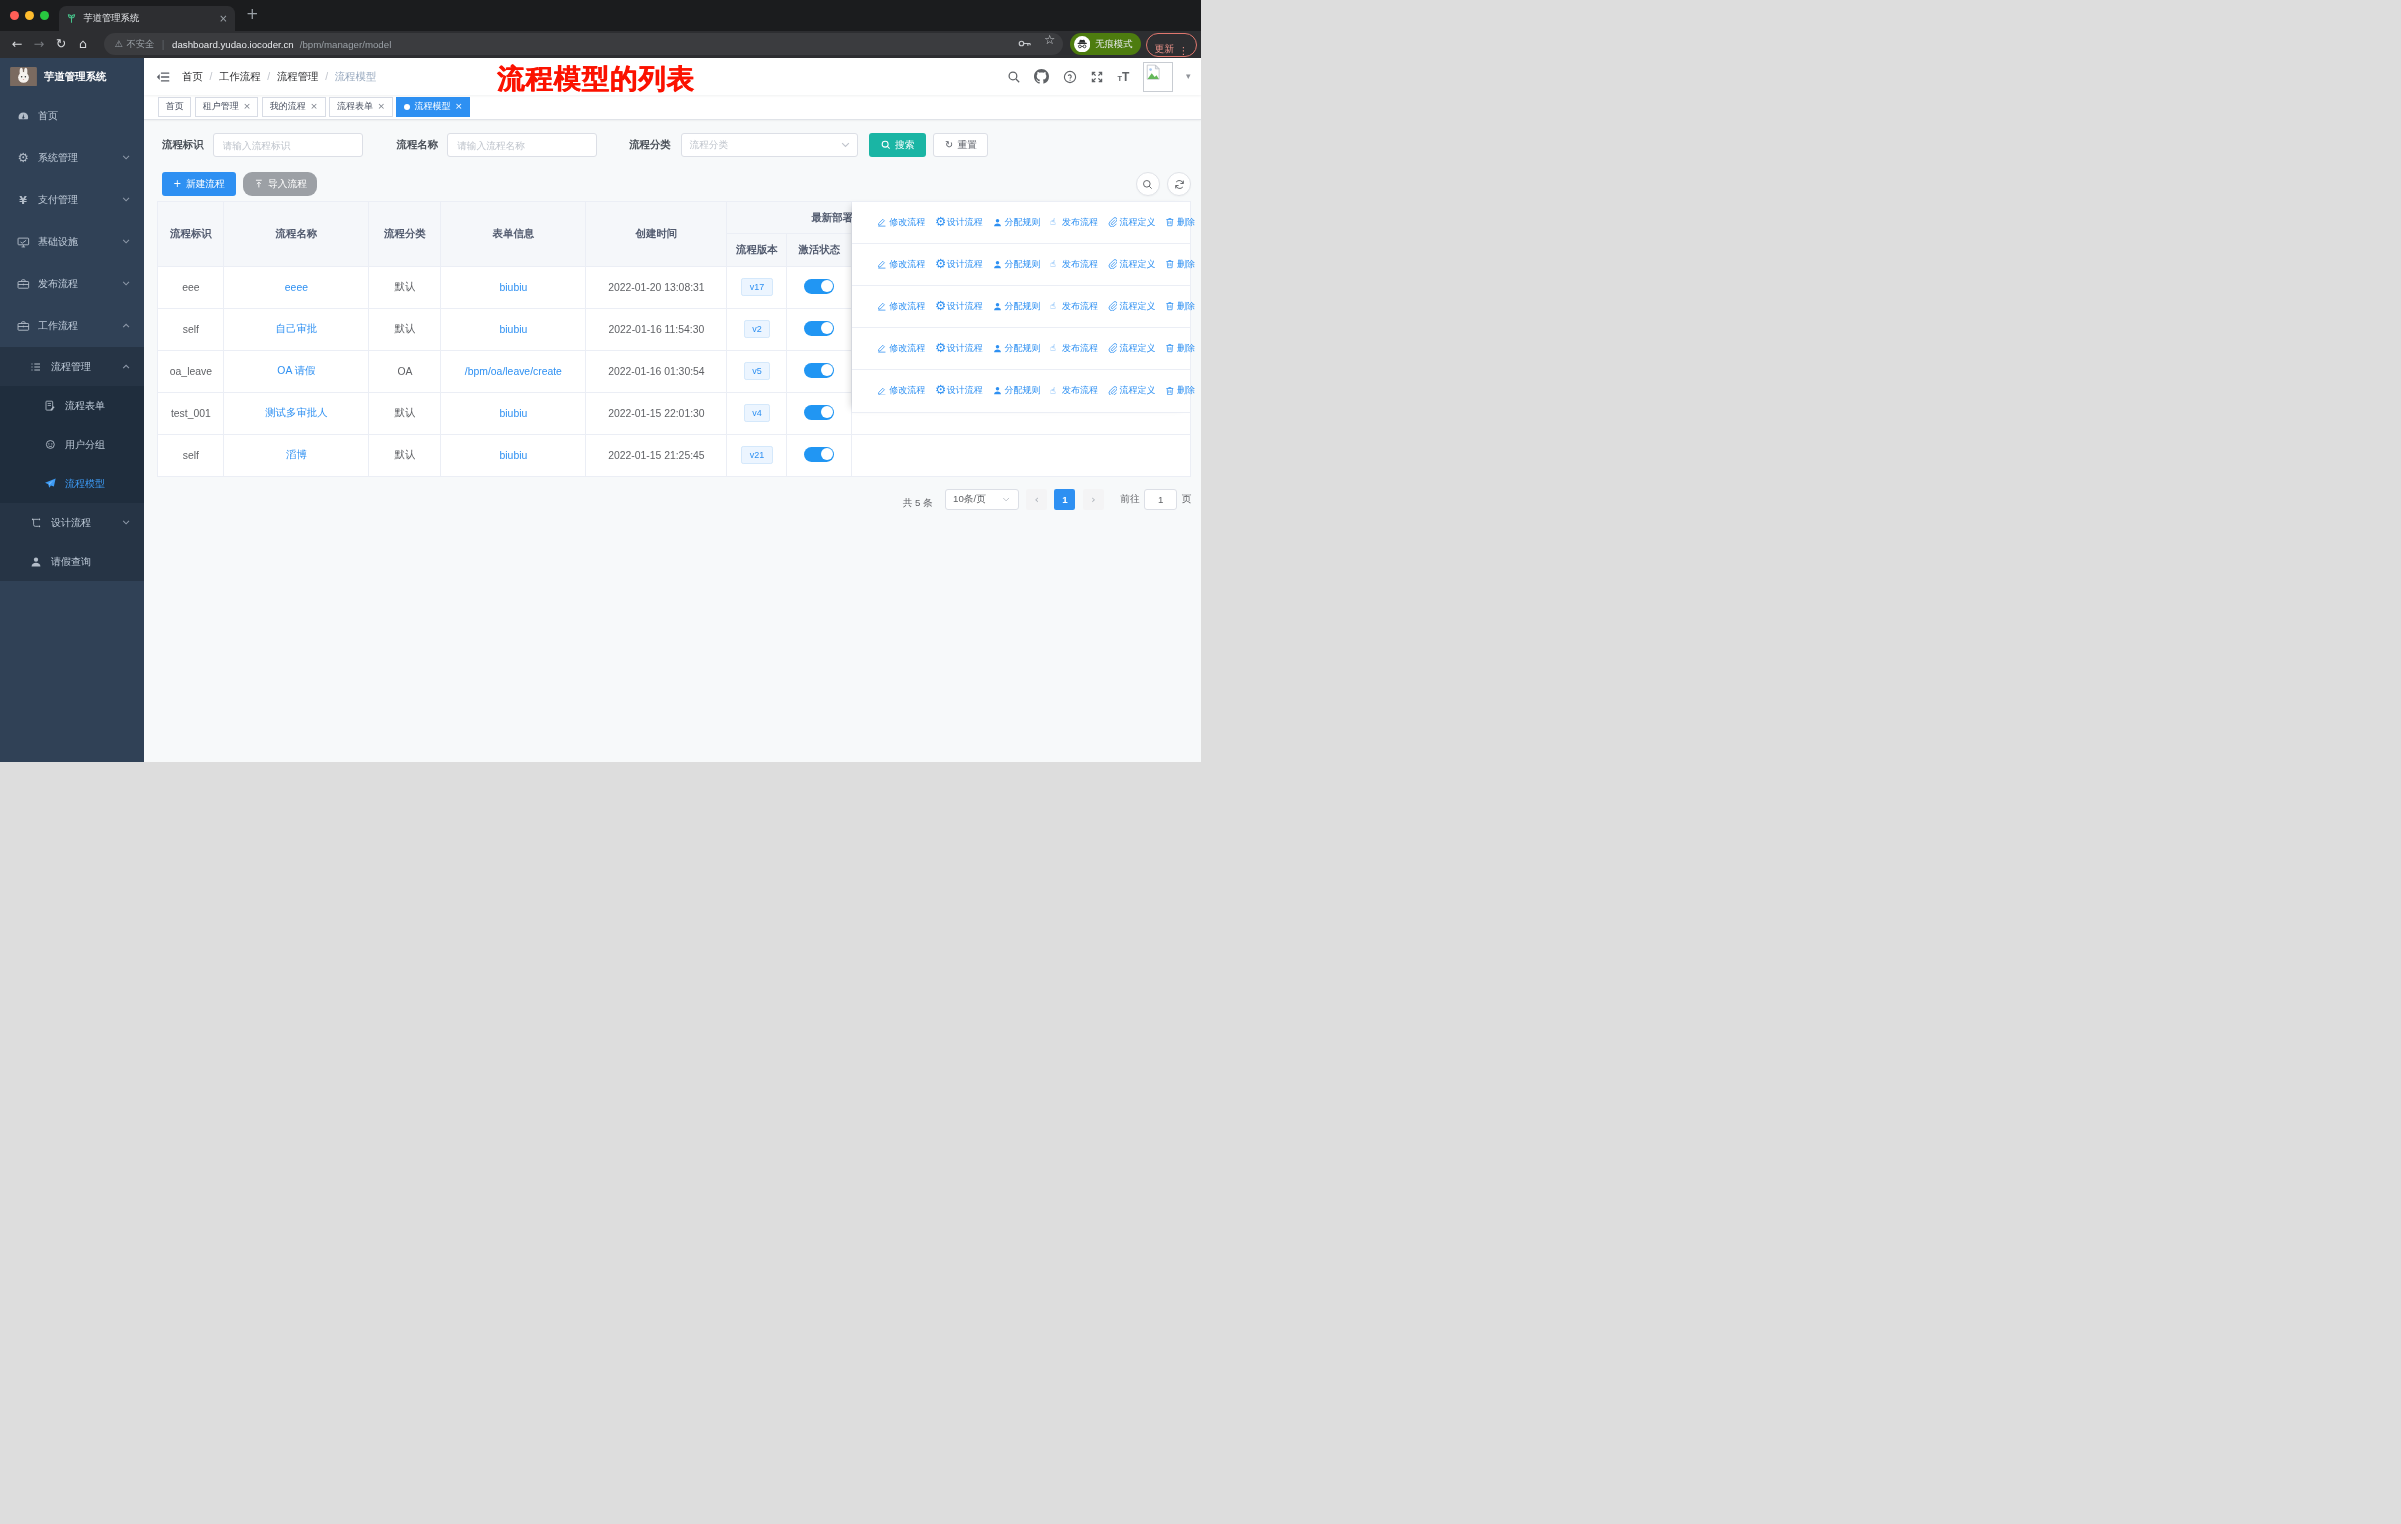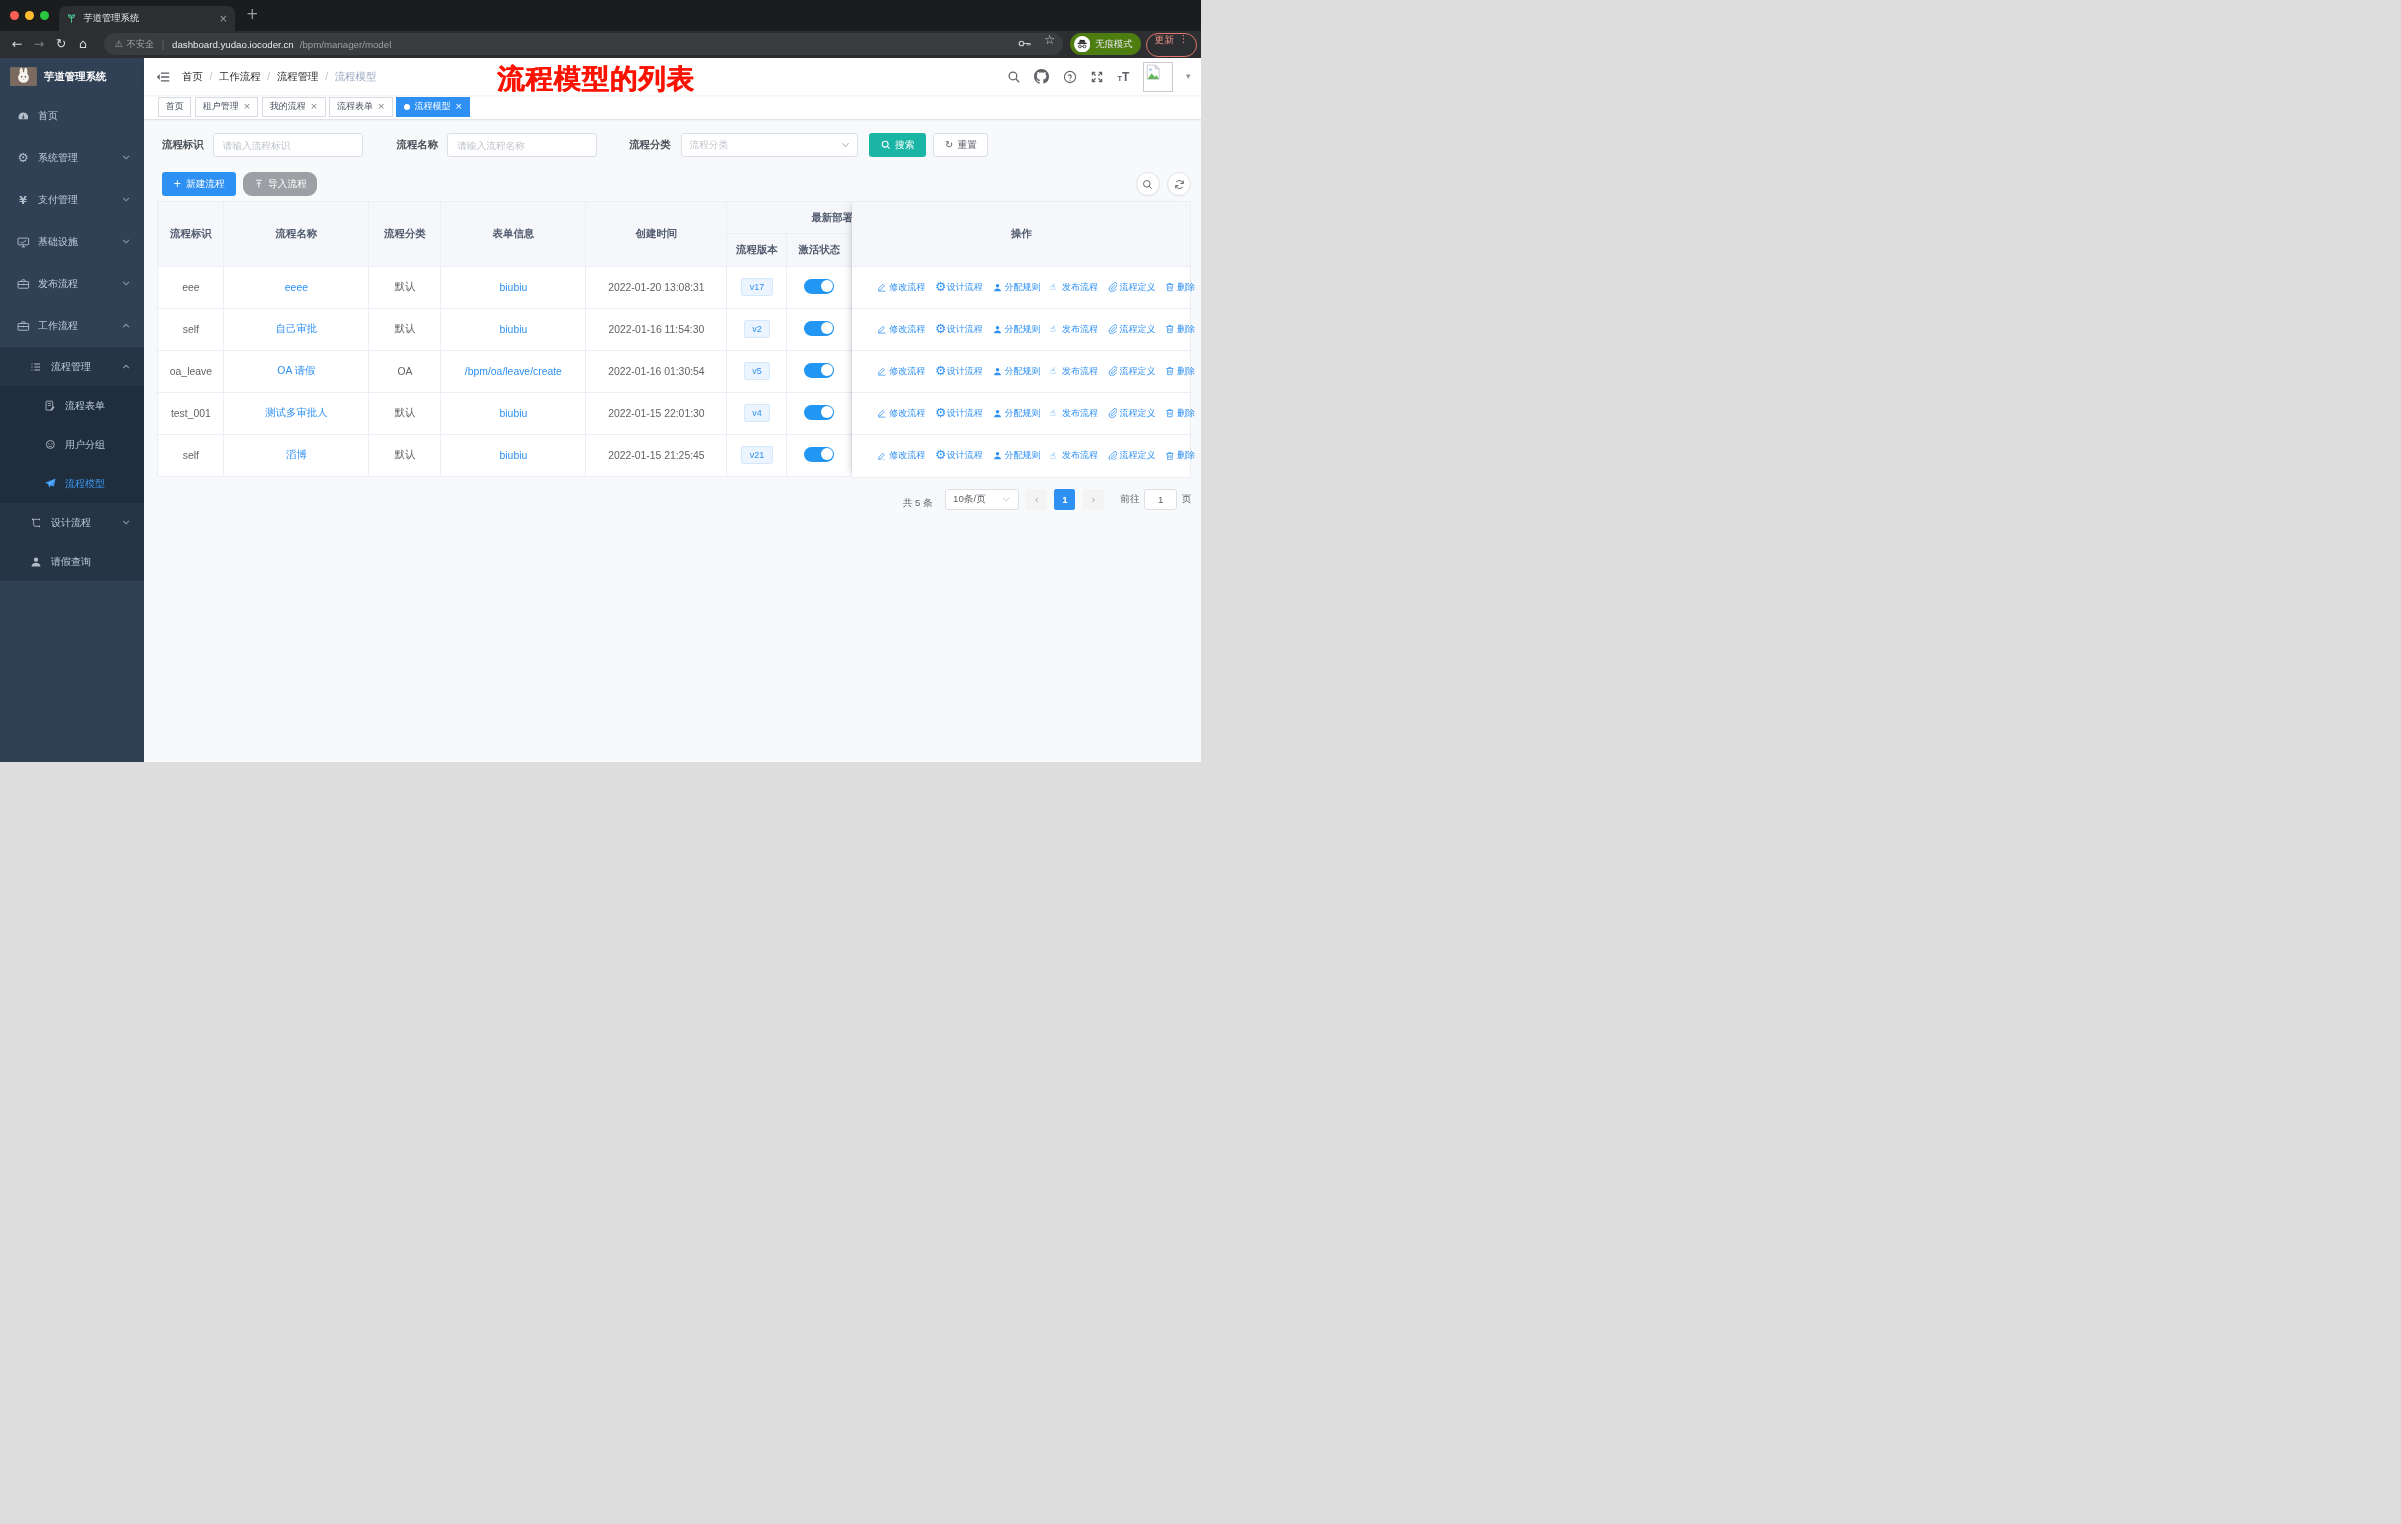--- a/index.html
+++ b/index.html
@@ -29,21 +29,21 @@
     border-radius:11px; display:flex; align-items:center; padding:0 10.4px; gap:6px;
   }
   #urlbar .warn { color:#9aa0a6; font-size:9.3px; display:flex; align-items:center; gap:3.7px; }
   #urlbar .sep { color:#5f6368; font-size:10.4px; margin:0 1.5px; }
   #urlbar .host { color:#e8eaed; font-size:9.7px; }
   #urlbar .path { color:#9aa0a6; font-size:9.7px; }
   .bar-ic { position:absolute; top:36px; color:#c6c9cd; }
   #incog-chip { position:absolute; left:1070px; top:33px; height:22px; background:#4d7c0f; border-radius:11px;
     display:flex; align-items:center; gap:5.2px; padding:0 9px 0 3.7px; color:#e8eaed; font-size:9.3px; }
   #update-chip { position:absolute; left:1146px; top:33px; width:51px; height:24px; border:1.1px solid #e0776e;
-    border-radius:12px; display:flex; align-items:flex-start; justify-content:center; gap:5px; color:#ef948b; font-size:9.7px; }
+    border-radius:12px; display:flex; align-items:flex-end; justify-content:center; gap:5px; color:#ef948b; font-size:9.7px; }
 
   
   #sidebar { position:absolute; left:0; top:58px; width:144px; height:704px; background:#304156; }
   #logo-row { height:37px; display:flex; align-items:center; padding-left:10.4px; gap:6.7px; }
   #logo-row .app-title { color:#fff; font-size:10.4px; font-weight:bold; white-space:nowrap; }
   .mi { display:flex; align-items:center; cursor:pointer; }
   .mi .ic { width:16.4px; display:flex; justify-content:center; margin-right:6.7px; color:#b3bdc9; }
   .mi .lbl { font-size:10px; color:#bfcbd9; white-space:nowrap; }
   .mi .chev { margin-left:auto; margin-right:13.4px; color:#8d98a8; }
   .l1 { height:42px; padding-left:15px; }
@@ -574,21 +574,20 @@
             <td>默认</td>
             <td><span class="link">biubiu</span></td>
             <td>2022-01-15 21:25:45</td>
             <td><span class="v-badge">v21</span></td>
             <td><span class="switch"></span></td>
             <td></td>
           </tr>
         </tbody>
     </table>
     <div id="ops-overlay">
-      <div id="ops-head">操作</div>
       <div id="ops-rows">
           <div class="ops-row">
             <span class="op-link">
               <span class="oi">
                 <svg width="9.7" height="9.7" viewBox="0 0 14 14">
                   <path d="M2.3 9.5l6.2-6.2 2.2 2.2-6.2 6.2H2.3V9.5z" fill="none" stroke="currentColor" stroke-width="1.1"></path>
                   <path d="M1.8 13.2h10.4" stroke="currentColor" stroke-width="1.1"></path>
                 </svg>
               </span>
               <span>修改流程</span>

